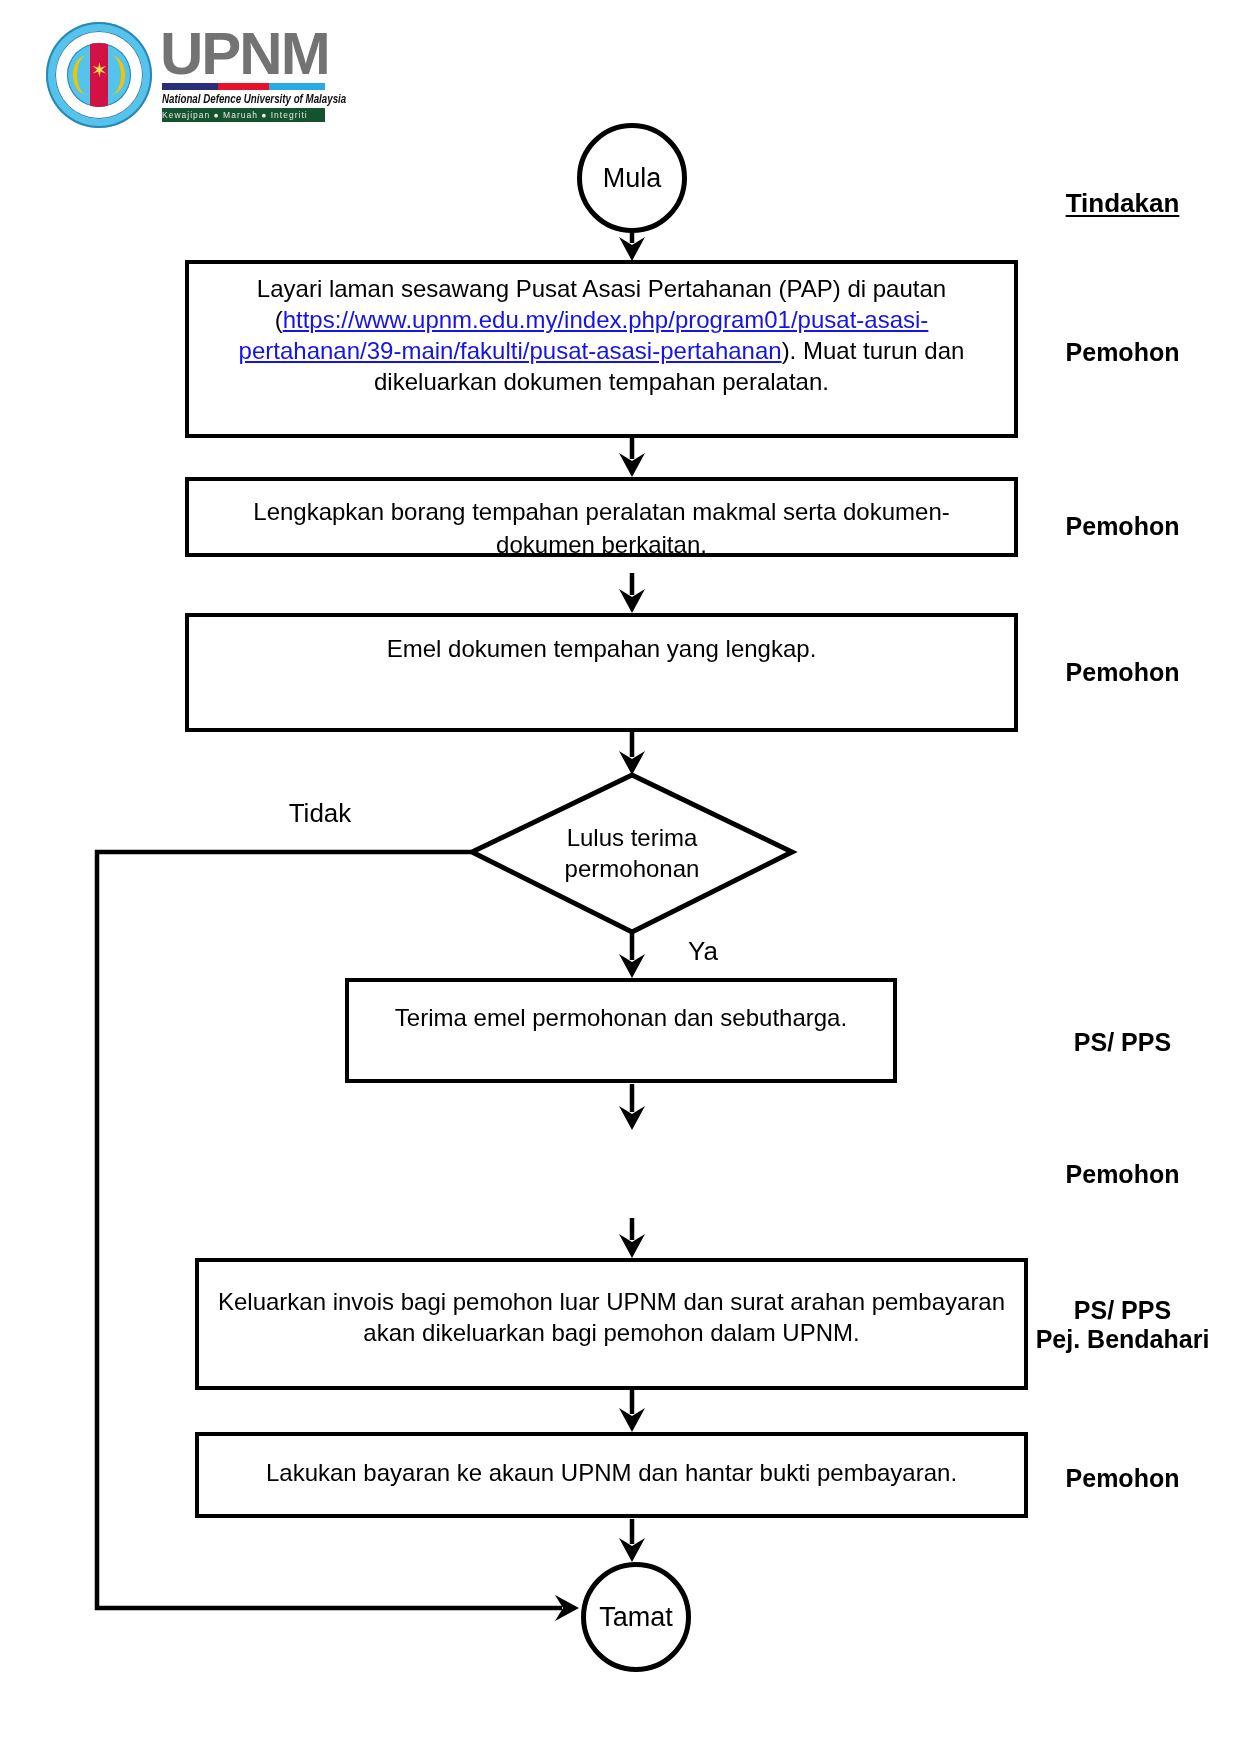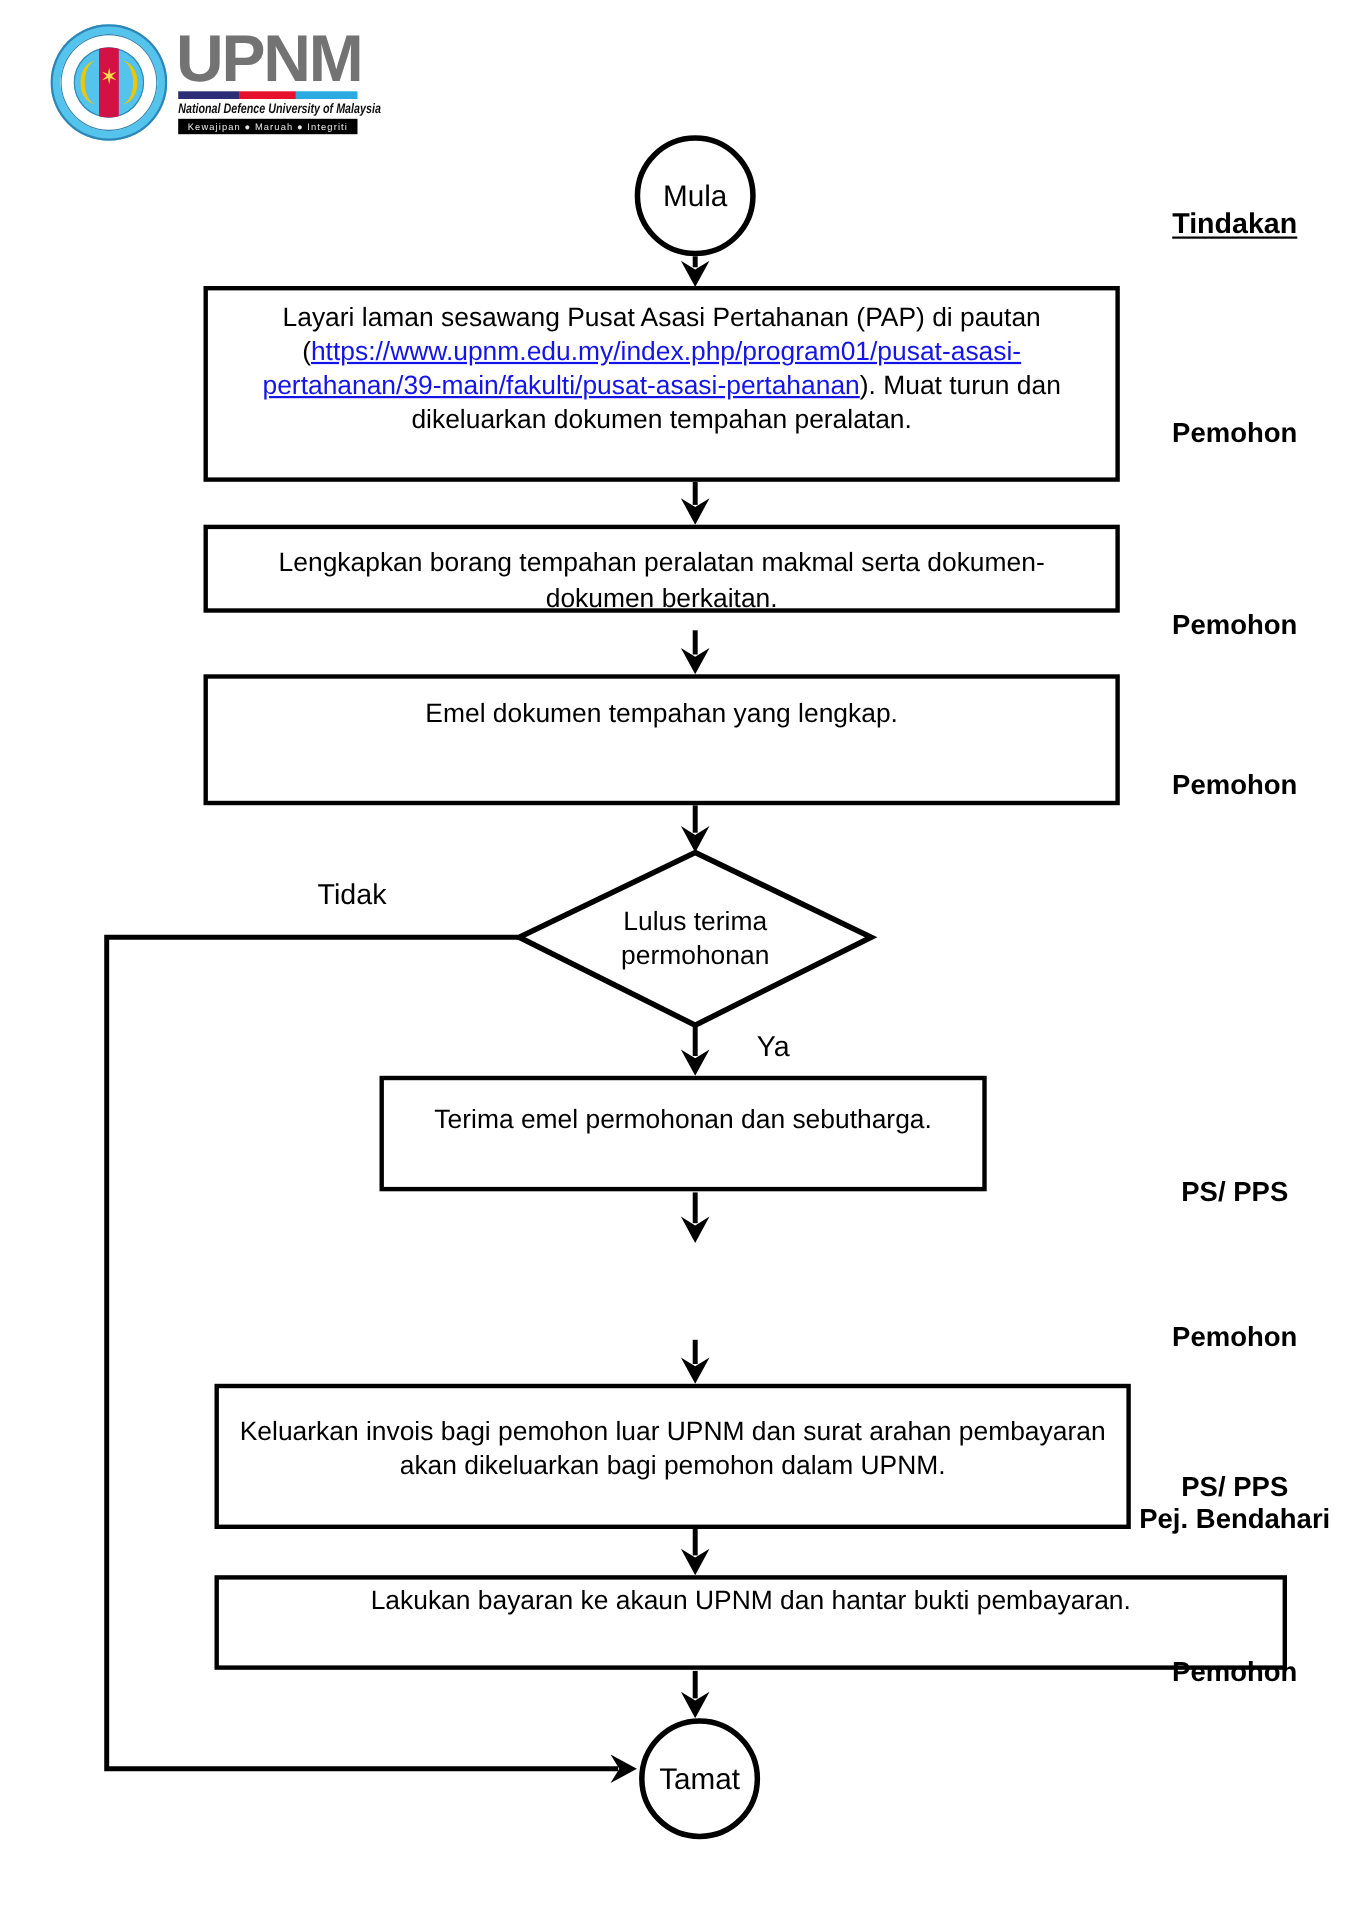--- a/index.html
+++ b/index.html
@@ -23,22 +23,22 @@
         font-size:20px;line-height:26px;text-align:center;}
   .upnm-block{position:absolute;left:160px;top:26px;width:200px;}
   .upnm-acronym{font-weight:bold;font-size:60px;line-height:56px;letter-spacing:-2px;color:#737373;}
   .upnm-bar{position:absolute;left:2px;top:57px;width:163px;height:7px;display:flex;}
   .upnm-bar div{height:7px;}
   .bar-navy{width:56px;background:#2b2d77;}
   .bar-red{width:51px;background:#e8112d;}
   .bar-cyan{width:56px;background:#29abe2;}
   .upnm-fullname{position:absolute;left:2px;top:66px;width:240px;font-size:12.5px;font-weight:bold;
         font-style:italic;color:#101010;transform:scaleX(0.78);transform-origin:left top;white-space:nowrap;}
-  .upnm-motto{position:absolute;left:2px;top:82px;width:163px;height:14px;background:#000000;
-        color:#e8e8e8;font-size:8.5px;letter-spacing:1px;text-align:center;line-height:14px;white-space:nowrap;overflow:hidden;}
+  .upnm-motto{position:absolute;left:2px;top:82px;width:163px;height:14px;background:#14532d;
+        color:#e8e8e8;font-size:8.5px;letter-spacing:1px;text-align:left;line-height:14px;white-space:nowrap;overflow:hidden;}
   .doc-title{position:absolute;left:300px;top:52px;width:580px;text-align:center;
         font-size:24px;font-weight:bold;color:#2a5a9a;}
   .asasi{position:absolute;left:958px;top:2px;width:260px;height:120px;}
   .asasi-word{position:absolute;left:0;bottom:6px;font-family:"DejaVu Sans",sans-serif;
         font-weight:bold;font-size:95px;line-height:95px;color:#141414;letter-spacing:-4px;
         transform:scale(0.88,1.22);transform-origin:left bottom;}
   .asasi-stem{position:absolute;left:226px;top:42px;width:16px;height:68px;background:#ec1c24;}
   .asasi-dot{position:absolute;left:216px;top:6px;width:30px;height:30px;border-radius:50%;
         background:#54c4ec;box-shadow:inset 0 0 0 2px #2f86b5, inset 0 0 0 6px #ffffff;}
   .asasi-dot i{position:absolute;left:11px;top:9px;width:8px;height:12px;background:#d31145;}
@@ -50,21 +50,21 @@
         font-size:24px;line-height:31px;text-align:center;z-index:2;}
   .pbox .inner{margin:0 auto;}
   .link{color:#1414e8;text-decoration:underline;}
   .dtext{position:absolute;left:472px;top:822px;width:320px;text-align:center;
         font-size:24px;line-height:31px;z-index:2;}
   .branch-label{position:absolute;font-size:26px;z-index:2;}
   
   .action-heading{position:absolute;left:1015px;top:188px;width:215px;text-align:center;
         font-size:26px;font-weight:bold;text-decoration:underline;text-underline-offset:3px;z-index:2;}
   .actor{position:absolute;left:1015px;width:215px;text-align:center;font-size:25px;
-        font-weight:bold;line-height:29px;z-index:2;margin-top:42px;}
+        font-weight:bold;line-height:29px;z-index:2;}
 </style>
 </head>
 <body>
 
 <div id="page">
 
   <svg id="connectors" width="1241" height="1755" viewBox="0 0 1241 1755">
     <g stroke="#000" stroke-width="4.5" fill="none">
       <line x1="632" y1="233" x2="632" y2="243"></line>
       <line x1="632" y1="438" x2="632" y2="459"></line>
@@ -145,21 +145,21 @@
 
   <div class="pbox" style="left:345px;top:978px;width:552px;height:105px;padding-top:20px;">
     <div>Terima emel permohonan dan sebutharga.</div>
   </div>
 
 
   <div class="pbox" style="left:195px;top:1258px;width:833px;height:132px;padding-top:24px;">
     <div class="inner" style="width:800px;">Keluarkan invois bagi pemohon luar UPNM dan surat arahan pembayaran akan dikeluarkan bagi pemohon dalam UPNM.</div>
   </div>
 
-  <div class="pbox" style="left:195px;top:1432px;width:975px;height:86px;padding-top:4px;">
+  <div class="pbox" style="left:195px;top:1432px;width:833px;height:86px;padding-top:21px;">
     <div>Lakukan bayaran ke akaun UPNM dan hantar bukti pembayaran.</div>
   </div>
 
   <div class="terminator" style="left:581px;top:1562px;">
     <span>Tamat</span>
   </div>
 
   <div class="actor" style="top:338px;">Pemohon</div>
   <div class="actor" style="top:512px;">Pemohon</div>
   <div class="actor" style="top:658px;">Pemohon</div>

